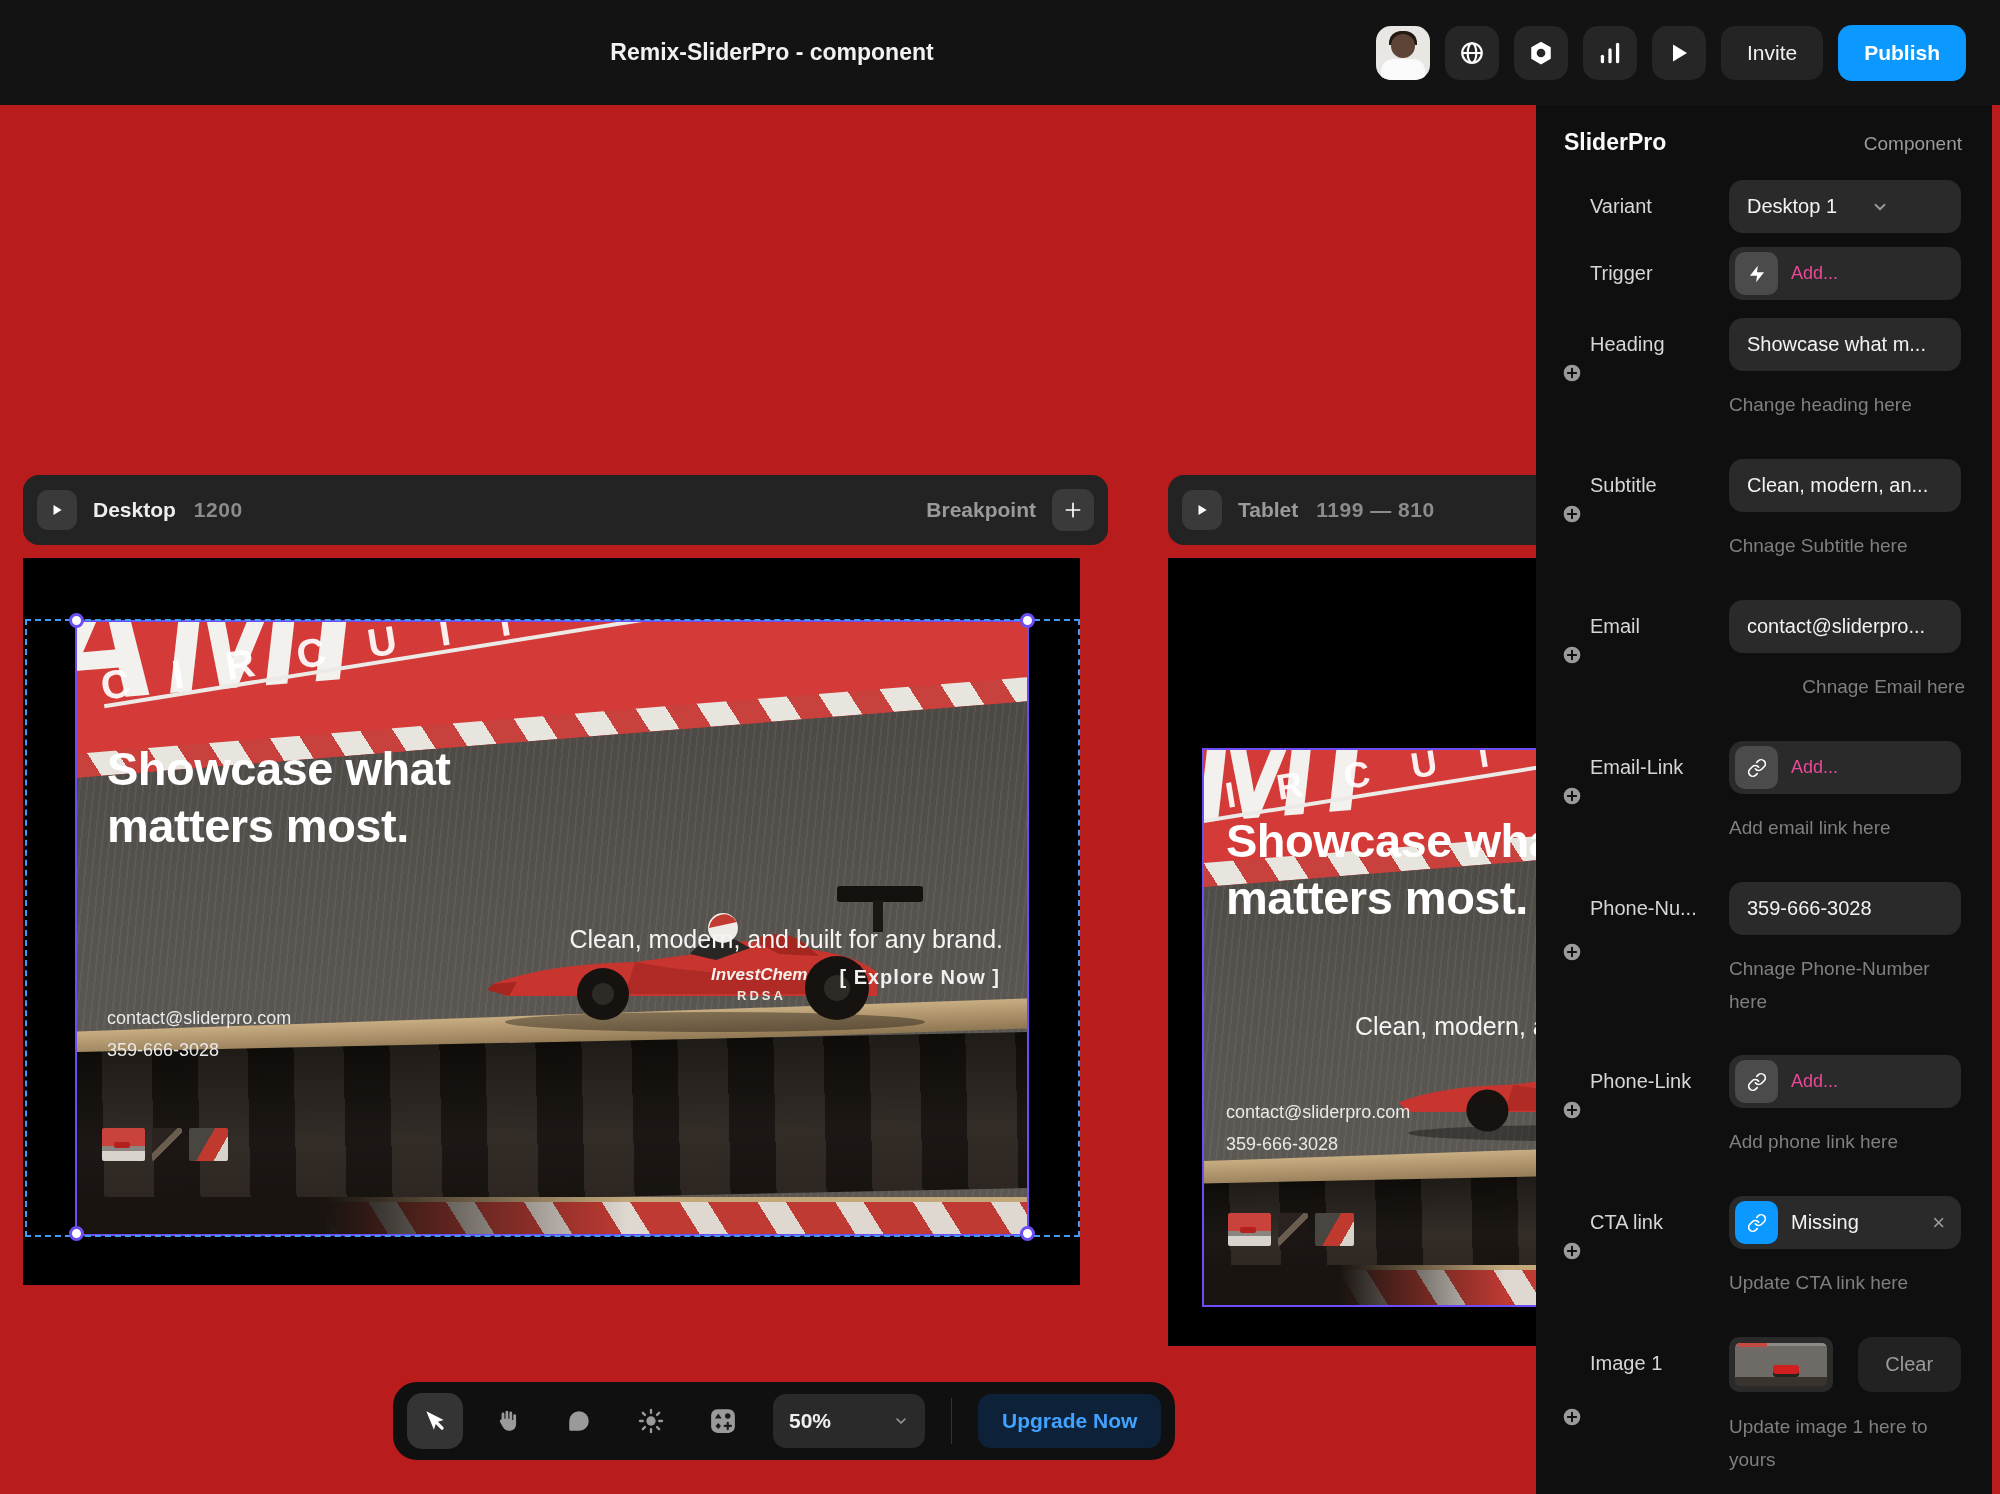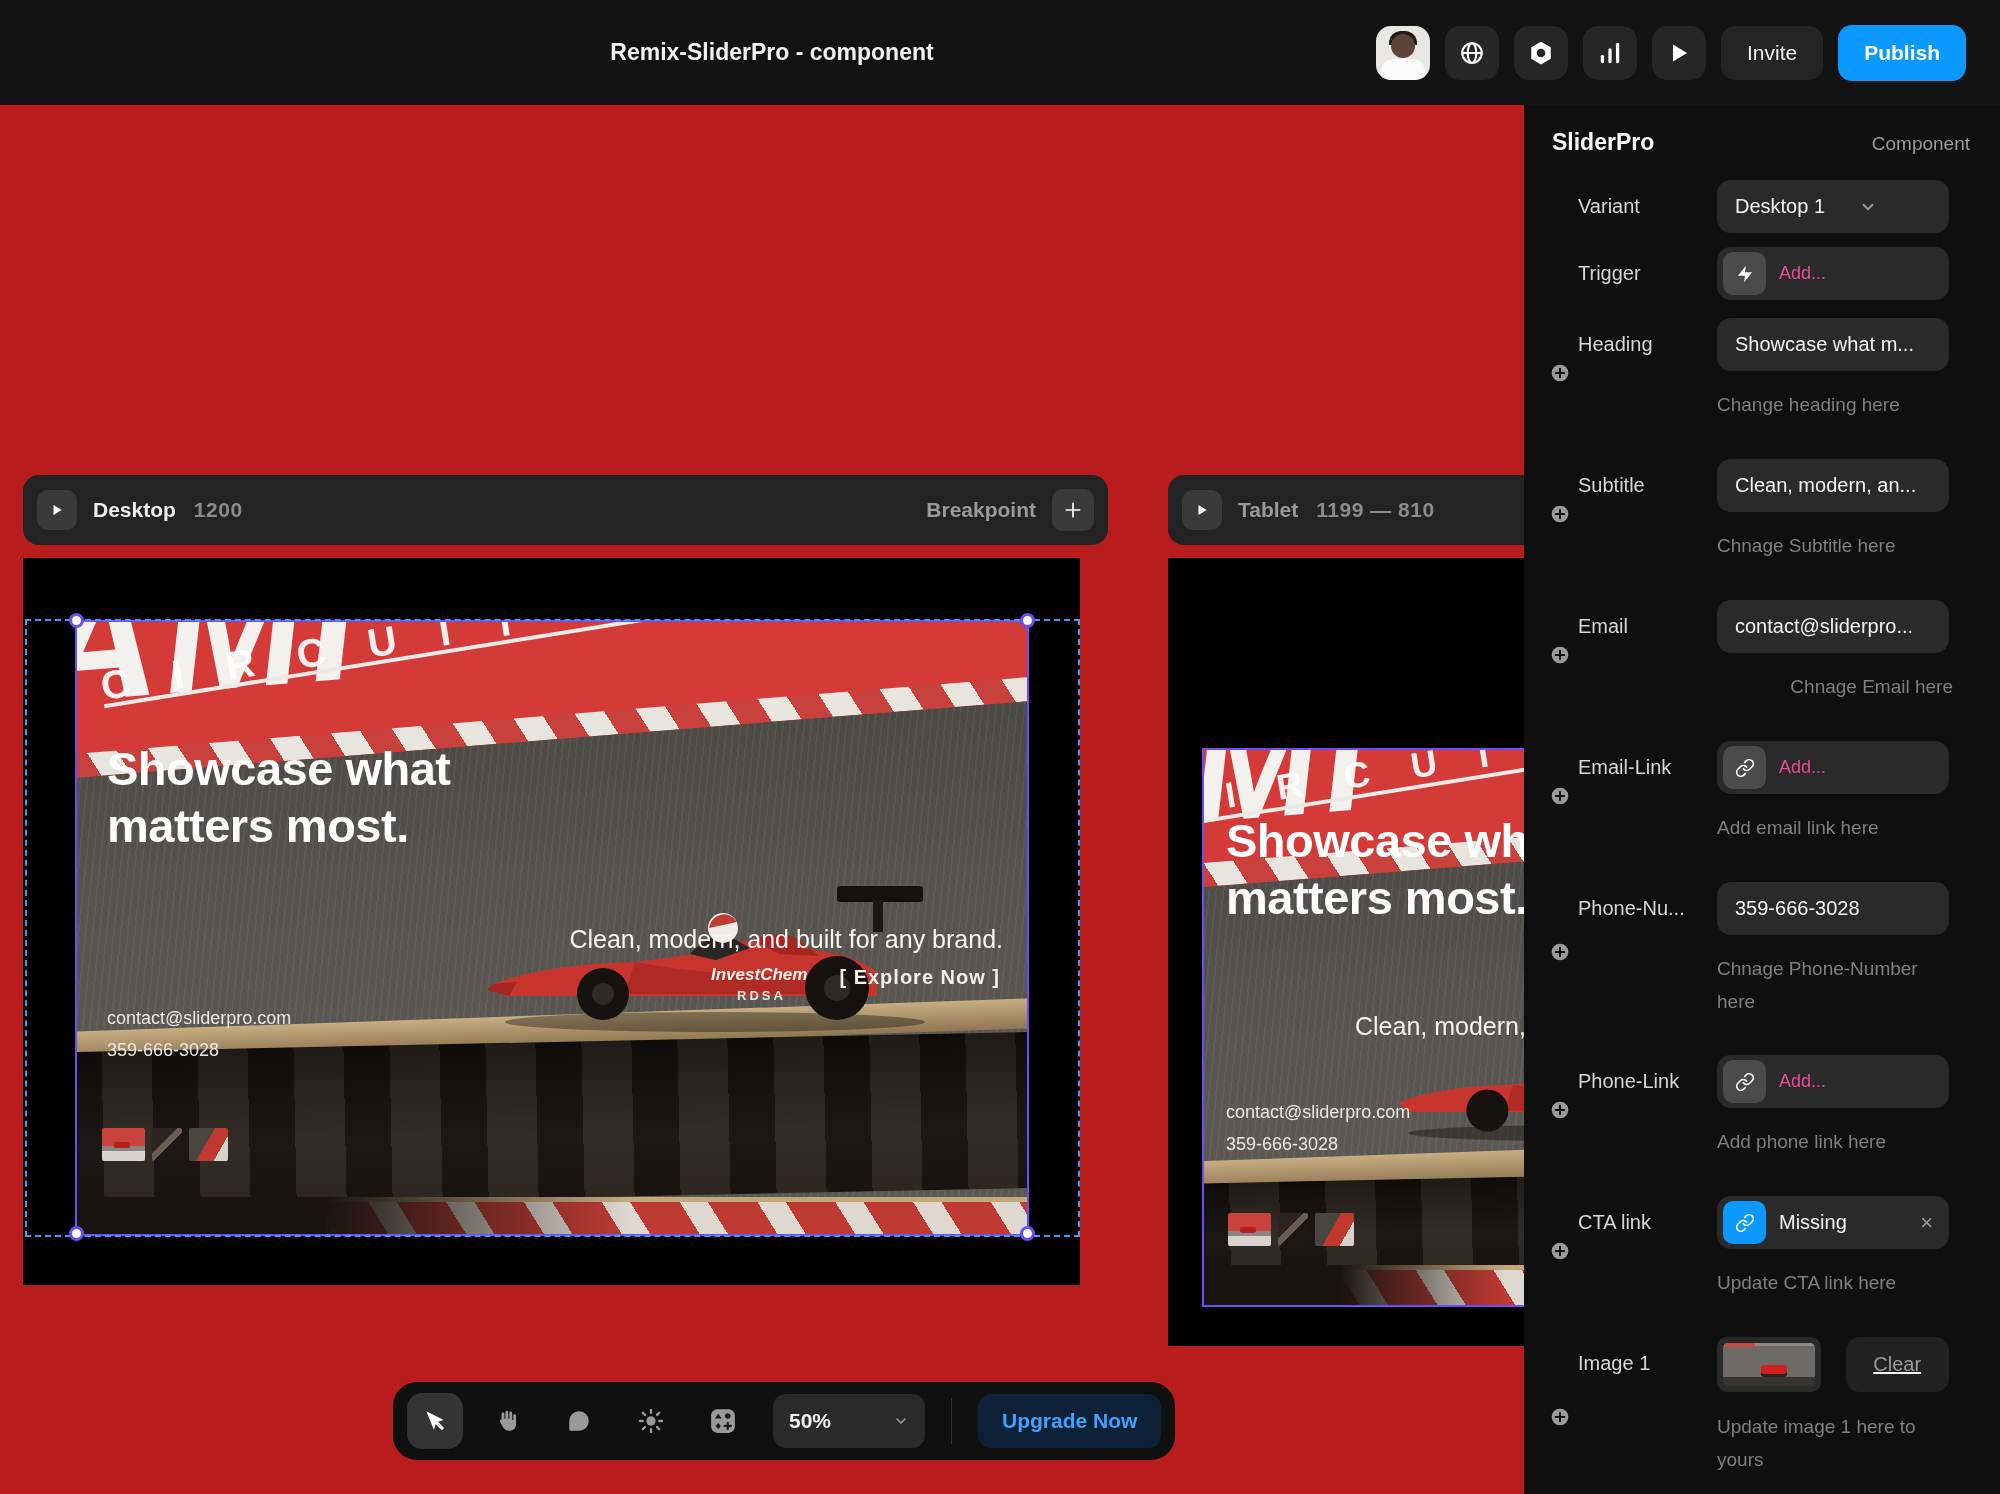--- a/index.html
+++ b/index.html
@@ -87,39 +87,39 @@
   .tool-btn{width:56px;height:56px;border-radius:15px;display:flex;align-items:center;justify-content:center;cursor:pointer;}
   .tool-btn.active{background:#343434;}
   .zoom-pill{height:54px;width:120px;border-radius:13px;background:#2a2a2a;display:flex;align-items:center;
              justify-content:space-between;padding:0 16px;cursor:pointer;margin-left:6px;}
   .zoom-pill .zv{font-size:21px;font-weight:600;color:#f0f0f0;}
   .tool-div{width:1px;height:46px;background:#333;margin:0 10px;}
   .btn-upgrade{height:54px;padding:0 24px;border-radius:13px;background:#0d2238;display:flex;align-items:center;
                font-size:21px;font-weight:700;color:#43a1ff;cursor:pointer;}
 
   
-  .sidebar{position:absolute;right:0;top:105px;width:456px;height:1389px;background:#0f0f0f;z-index:10;padding-left:20px;}
+  .sidebar{position:absolute;right:8px;top:105px;width:456px;height:1389px;background:#0f0f0f;z-index:10;}
   .sb-head{position:absolute;left:28px;right:30px;top:24px;display:flex;align-items:baseline;justify-content:space-between;}
   .sb-title{font-size:23px;font-weight:700;color:#fafafa;}
   .sb-type{font-size:19px;font-weight:400;color:#9a9a9a;}
 
   .srow{position:absolute;left:0;width:456px;}
   .plusi{position:absolute;left:26px;top:50%;transform:translateY(-50%);width:20px;height:20px;}
   .rlabel{position:absolute;left:54px;top:0;height:53px;line-height:53px;font-size:20px;color:#d6d6d6;white-space:nowrap;}
   .rowbody{position:absolute;left:193px;top:0;width:232px;}
   .field{height:53px;border-radius:14px;background:#2a2a2a;display:flex;align-items:center;padding:0 18px;box-sizing:border-box;cursor:pointer;}
   .field .fval{font-size:20px;color:#f2f2f2;white-space:nowrap;overflow:hidden;}
   .field.select{gap:34px;}
   .field.withchip{padding:0 6px;gap:13px;}
   .chip{width:43px;height:43px;border-radius:10px;background:#4b4b4b;display:flex;align-items:center;justify-content:center;flex:none;}
   .chip.blue{background:#0b99ff;}
   .ph{font-size:18px;color:#ec4899;}
   .xbtn{margin-left:auto;margin-right:10px;font-size:22px;color:#9a9a9a;cursor:pointer;line-height:1;}
   .helper{position:absolute;left:193px;top:70px;width:236px;font-size:19px;line-height:33px;color:#7f7f7f;}
-  .imgfield{display:flex;gap:25px;text-decoration:underline;}
+  .imgfield{display:flex;gap:25px;}
   .imgthumb{width:104px;height:55px;border-radius:10px;background:#2a2a2a;display:flex;align-items:center;justify-content:center;cursor:pointer;}
   .imgthumb .mini{width:92px;height:43px;border-radius:5px;overflow:hidden;position:relative;
        background:linear-gradient(180deg,#8e8b86 0 8%,#6e6a66 8% 78%,#3a342e 78%);}
   .imgthumb .mini::before{content:"";position:absolute;left:2px;top:0px;width:30px;height:4px;background:#c24a40;}
   .imgthumb .mini::after{content:"";position:absolute;left:38px;top:22px;width:26px;height:9px;border-radius:3px;background:#d11f1f;box-shadow:0 3px 0 rgba(20,16,12,.8);}
   .btn-clear{width:104px;height:55px;border-radius:14px;background:#222;display:flex;align-items:center;justify-content:center;
              font-size:20px;color:#9a9a9a;cursor:pointer;}
 
   .icon-stroke{stroke:#fff;stroke-width:2;fill:none;stroke-linecap:round;stroke-linejoin:round;}
   .icon-gray{stroke:#9a9a9a;stroke-width:2.4;fill:none;stroke-linecap:round;stroke-linejoin:round;}

